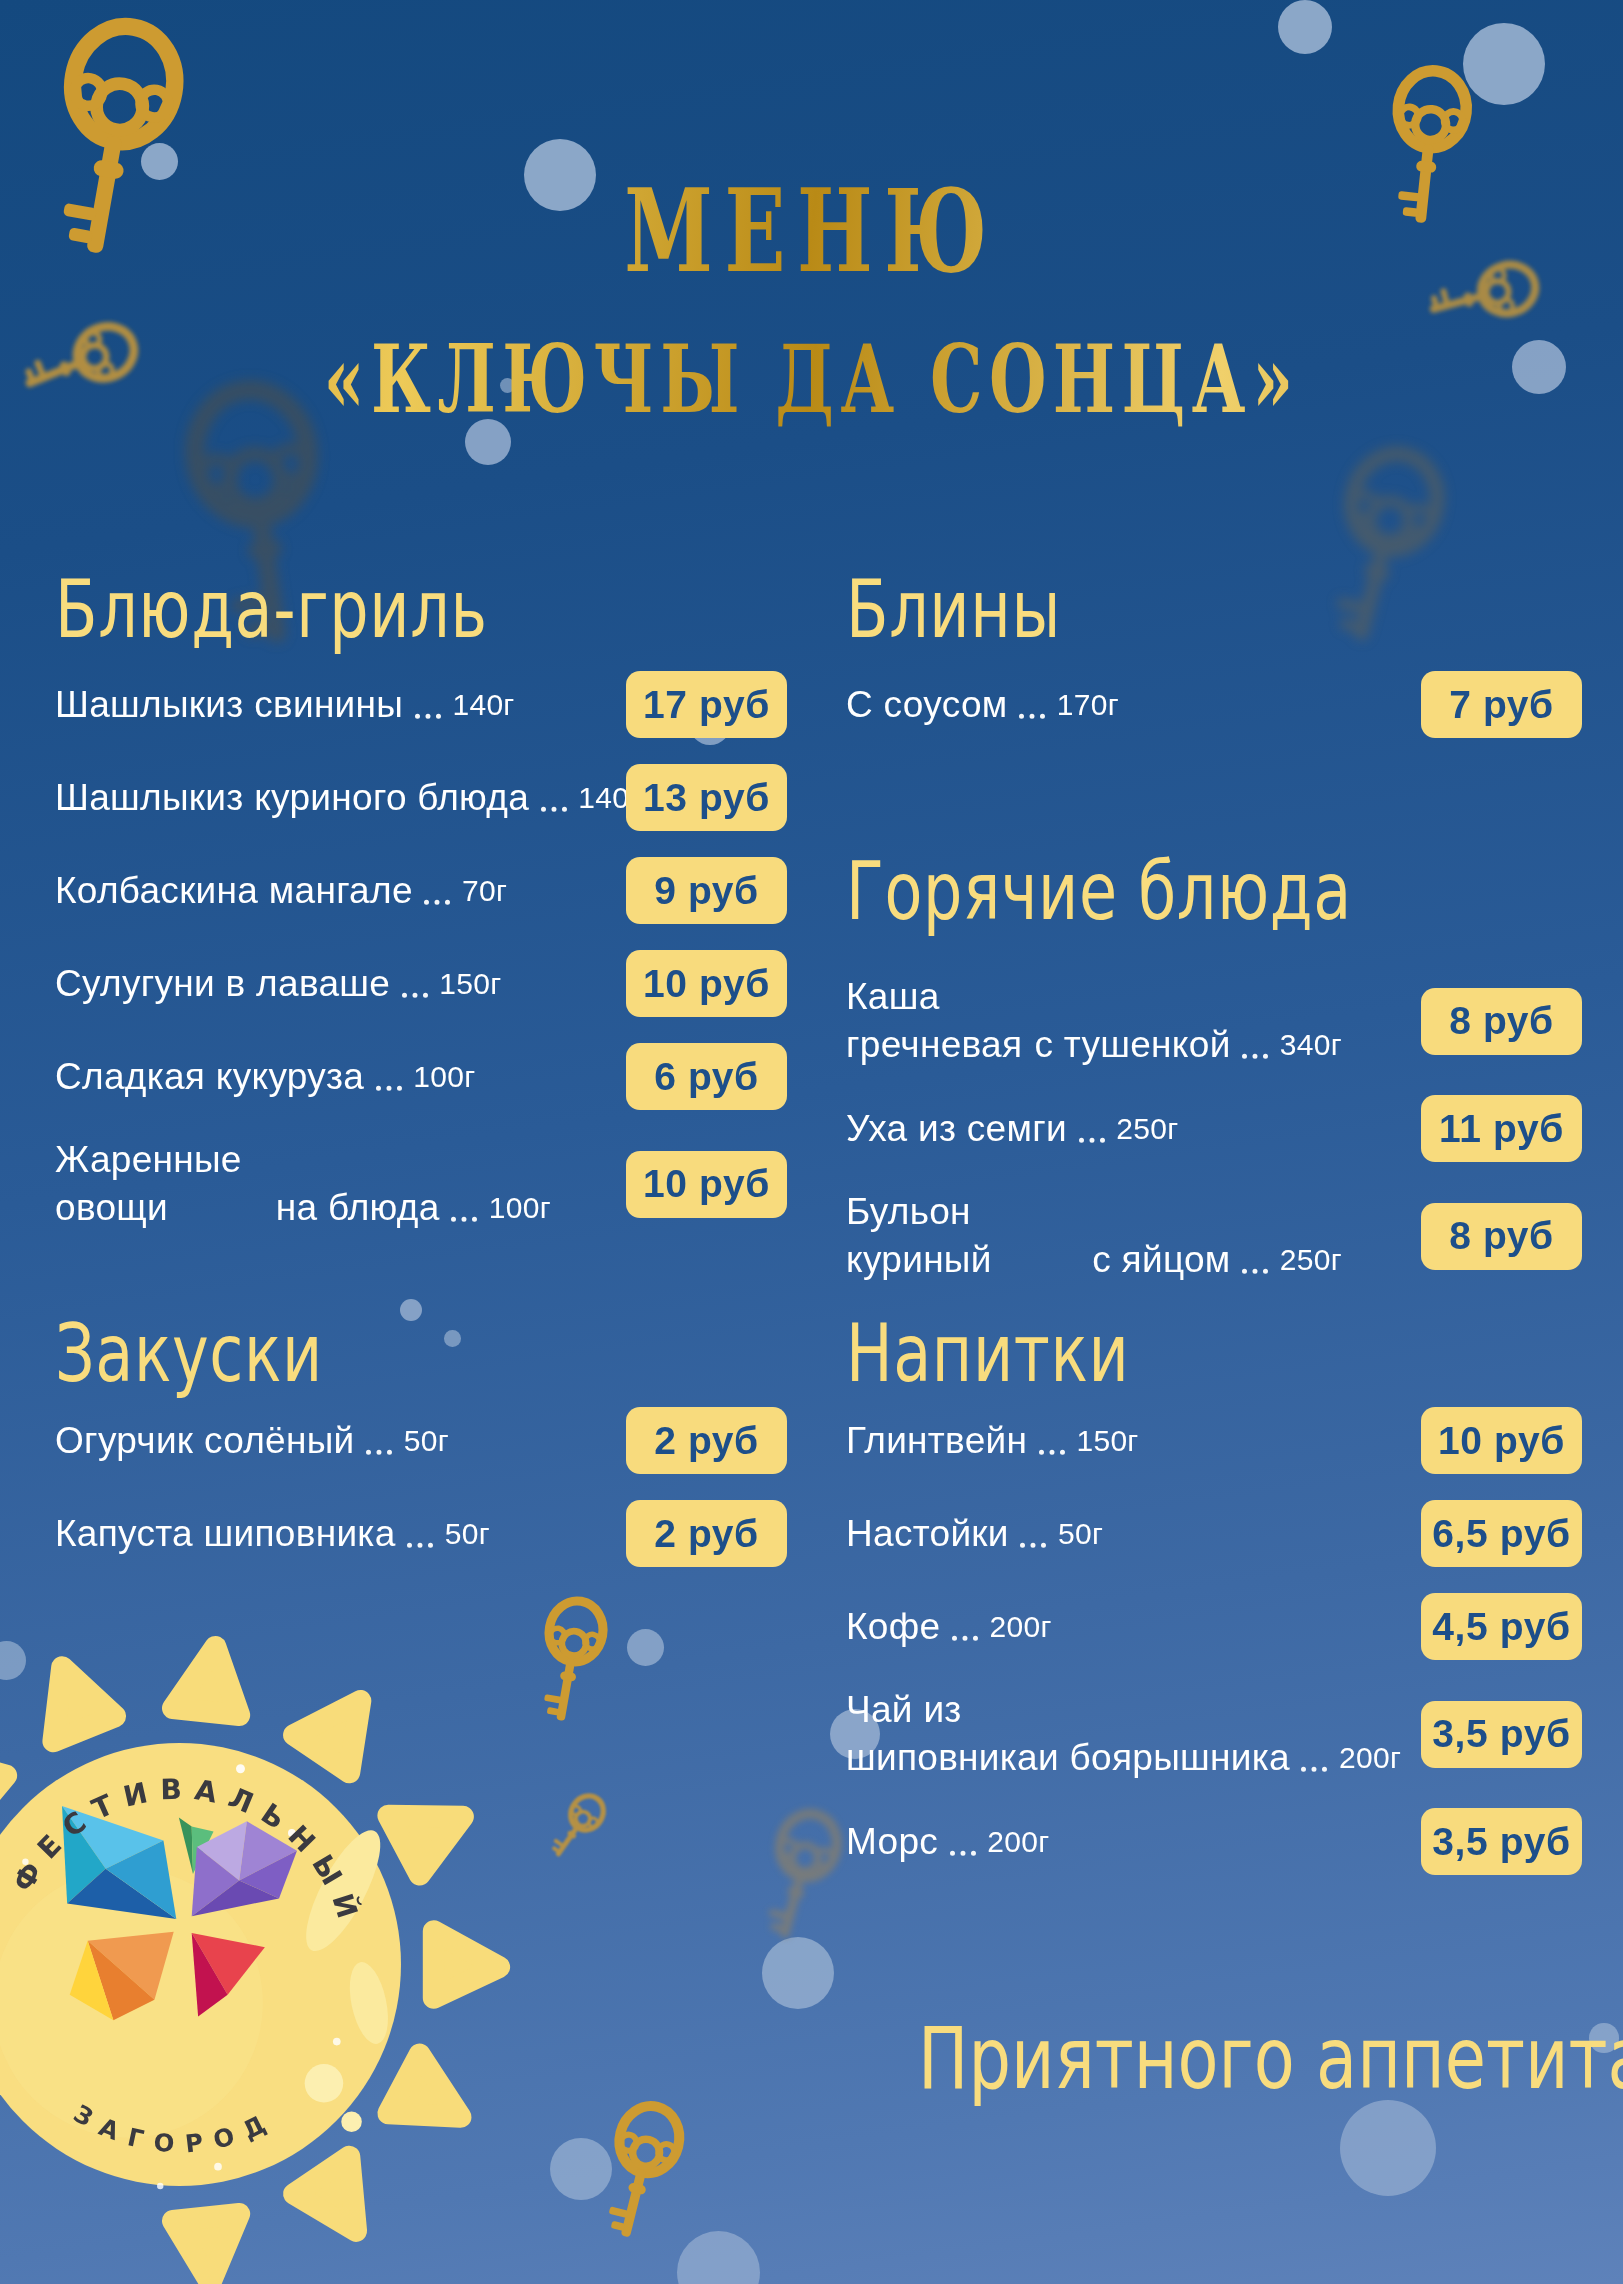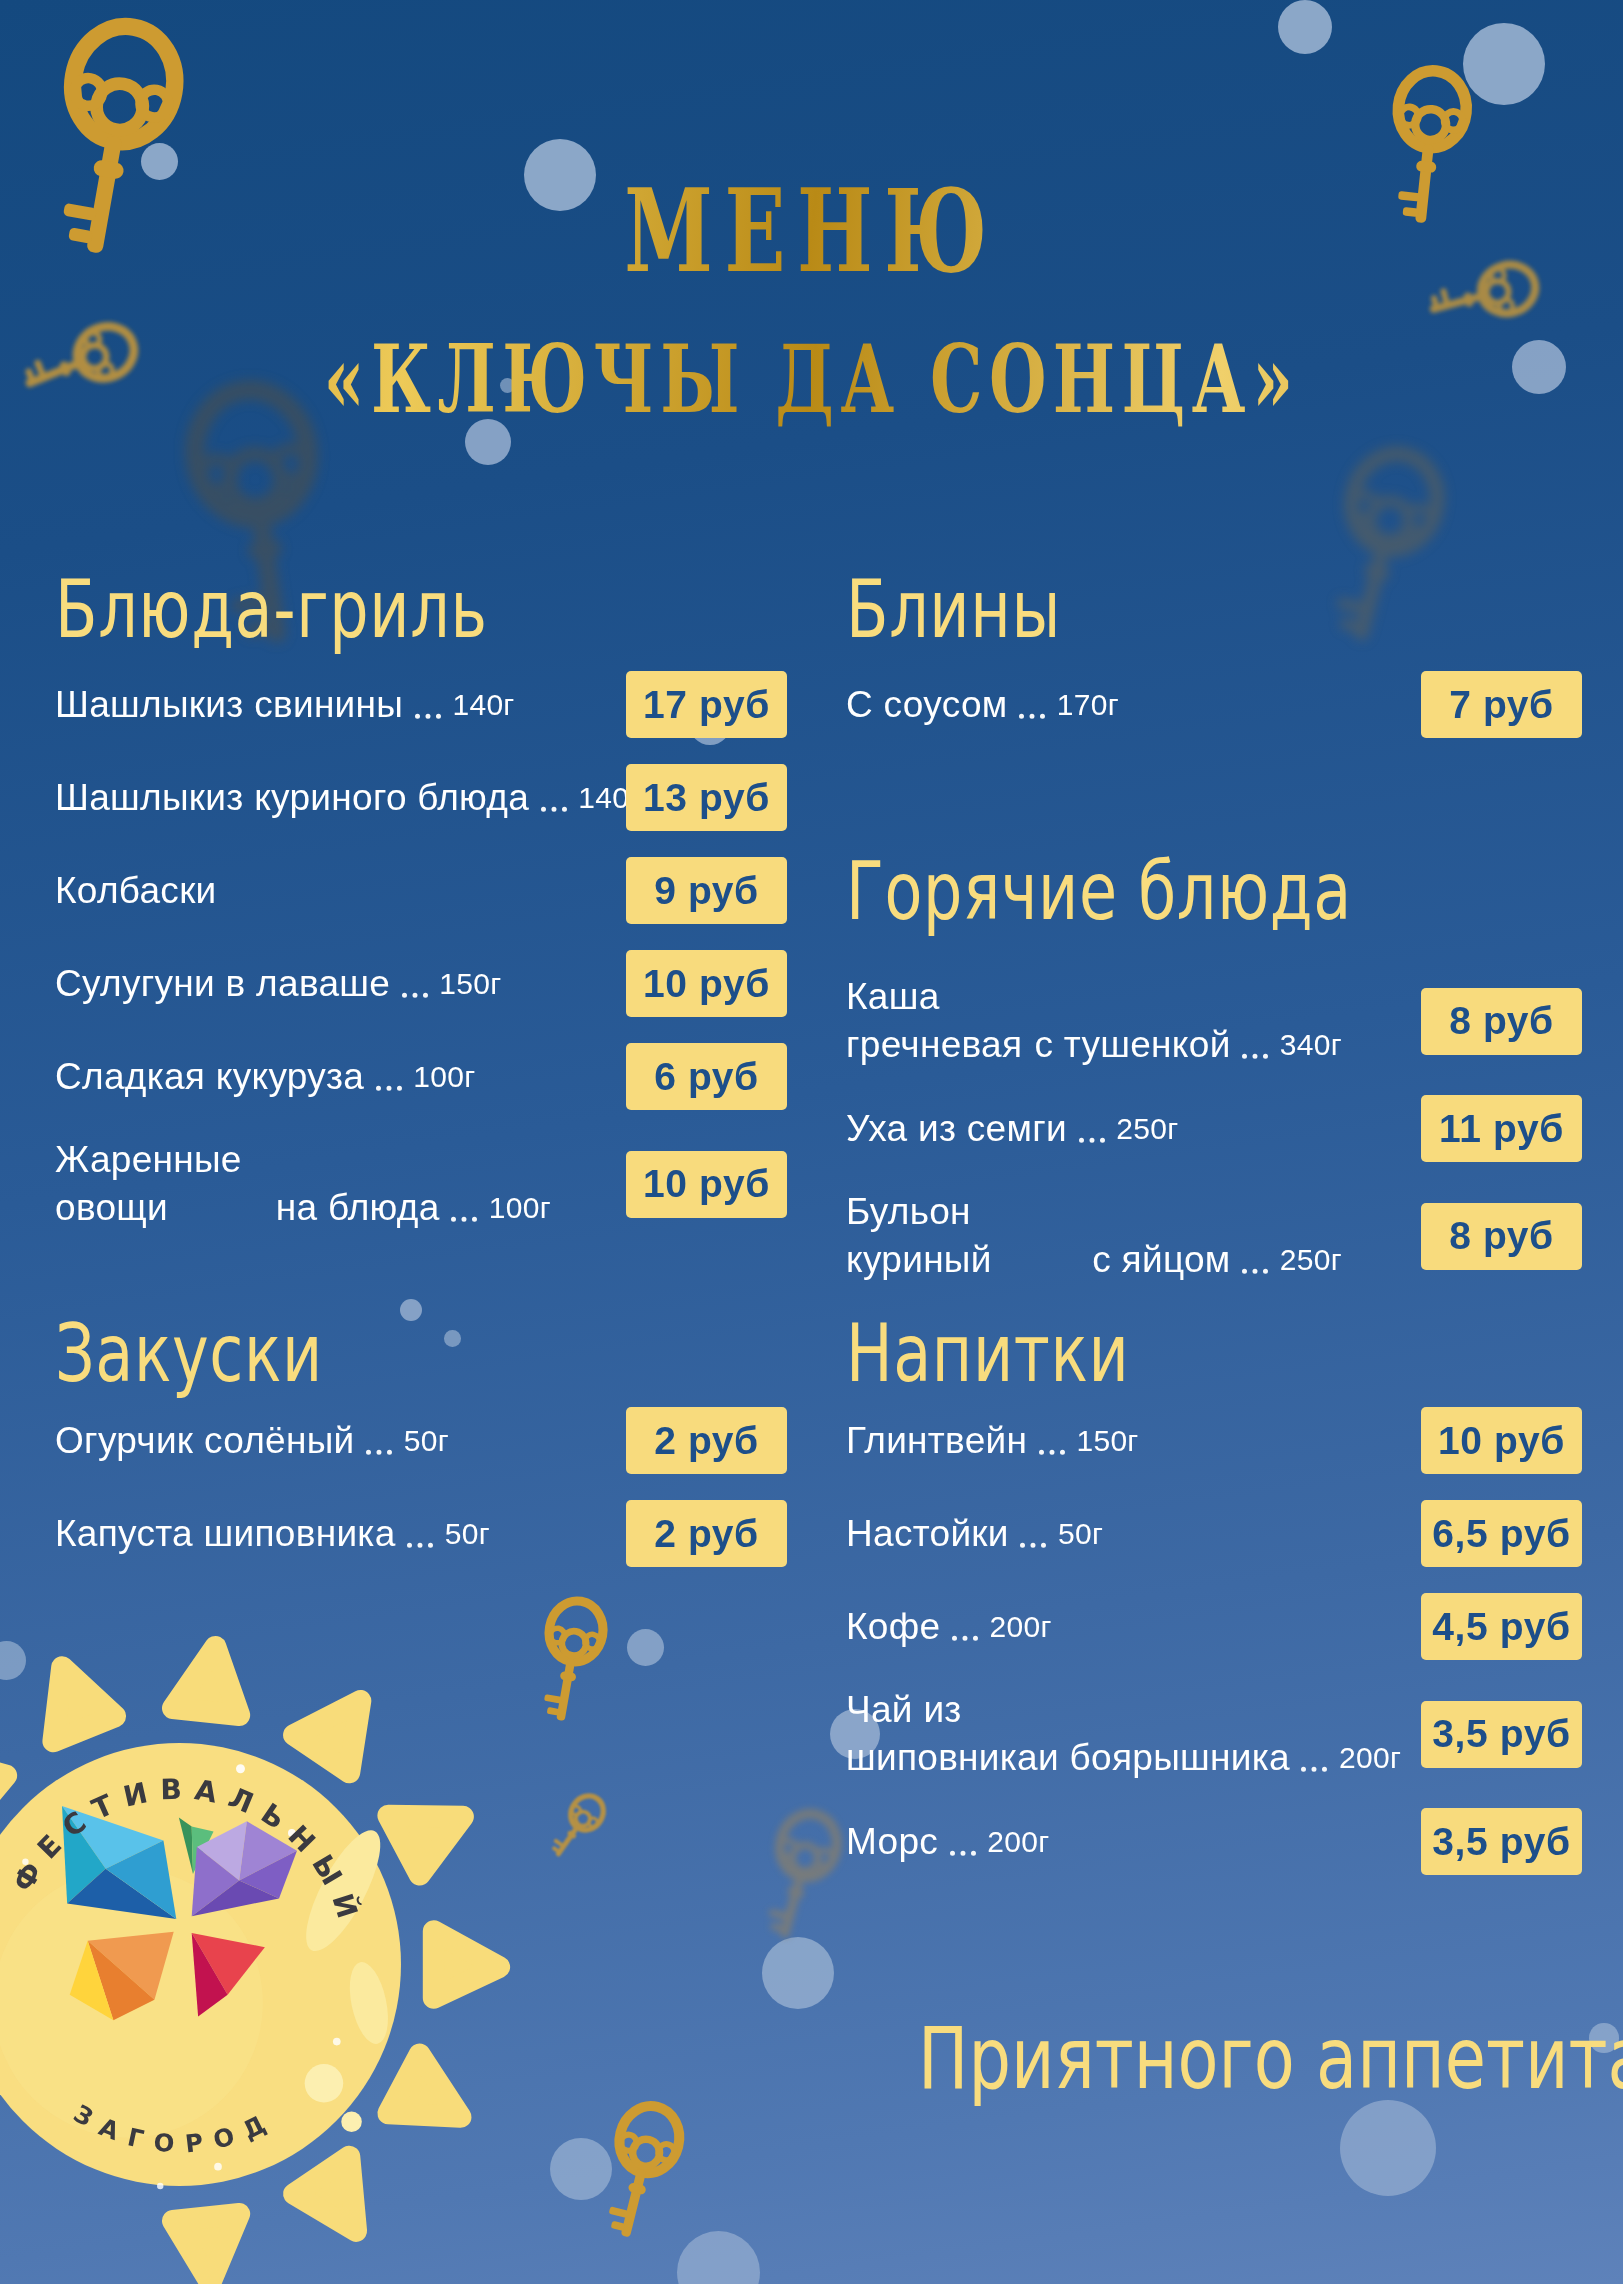--- a/index.html
+++ b/index.html
@@ -49,21 +49,21 @@
   #sec-hot .items{margin-top:55px;}
   #sec-snacks .items,#sec-drinks .items{margin-top:27px;}
   .item{display:flex; align-items:center; margin-bottom:26px;}
   .item-left{width:496px; display:flex; flex-direction:row;}
   .iline{line-height:48px; font-size:37px; color:var(--item-text); letter-spacing:0.3px;}
   .mainrow{display:flex; align-items:flex-end;}
   .mainrow .nm{white-space:nowrap;}
   .leader{flex:1 1 auto; margin:0 11.6px; border-bottom:5.1px dotted rgba(255,255,255,.95); transform:translateY(-10.3px); min-width:26px;}
   .wt{font-size:30px; line-height:48px; white-space:nowrap;}
   .pill{
-    margin-left:auto; width:161px; height:67px; border-radius:5px;
+    margin-left:auto; width:161px; height:67px; border-radius:14px;
     background:var(--price-pill-bg); color:var(--price-pill-text);
     display:flex; align-items:center; justify-content:center;
     font-size:39px; font-weight:bold; letter-spacing:0.6px; flex:0 0 auto;
   }
   
   .footer{
     position:absolute; left:918px; top:2009px; width:681px; text-align:center; z-index:3;
     font-family:"DejaVu Sans", sans-serif; color:var(--accent-yellow);
     font-size:67px; transform:scaleY(1.28); transform-origin:top center; white-space:nowrap;
   }
@@ -236,20 +236,25 @@
         <span class="wt">140г</span>
       </div>
     </div>
     <div class="pill">
             <span>13 руб</span>
           </div>
   </div>
         <div class="item">
     <div class="item-left">
       <div class="iline top"><span class="nm">Колбаски</span></div>
+      <div class="iline mainrow">
+        <span class="nm">на мангале</span>
+        <span class="leader"></span>
+        <span class="wt">70г</span>
+      </div>
     </div>
     <div class="pill">
             <span>9 руб</span>
           </div>
   </div>
         <div class="item">
     <div class="item-left">
 
       <div class="iline mainrow">
         <span class="nm">Сулугуни в лаваше</span>

